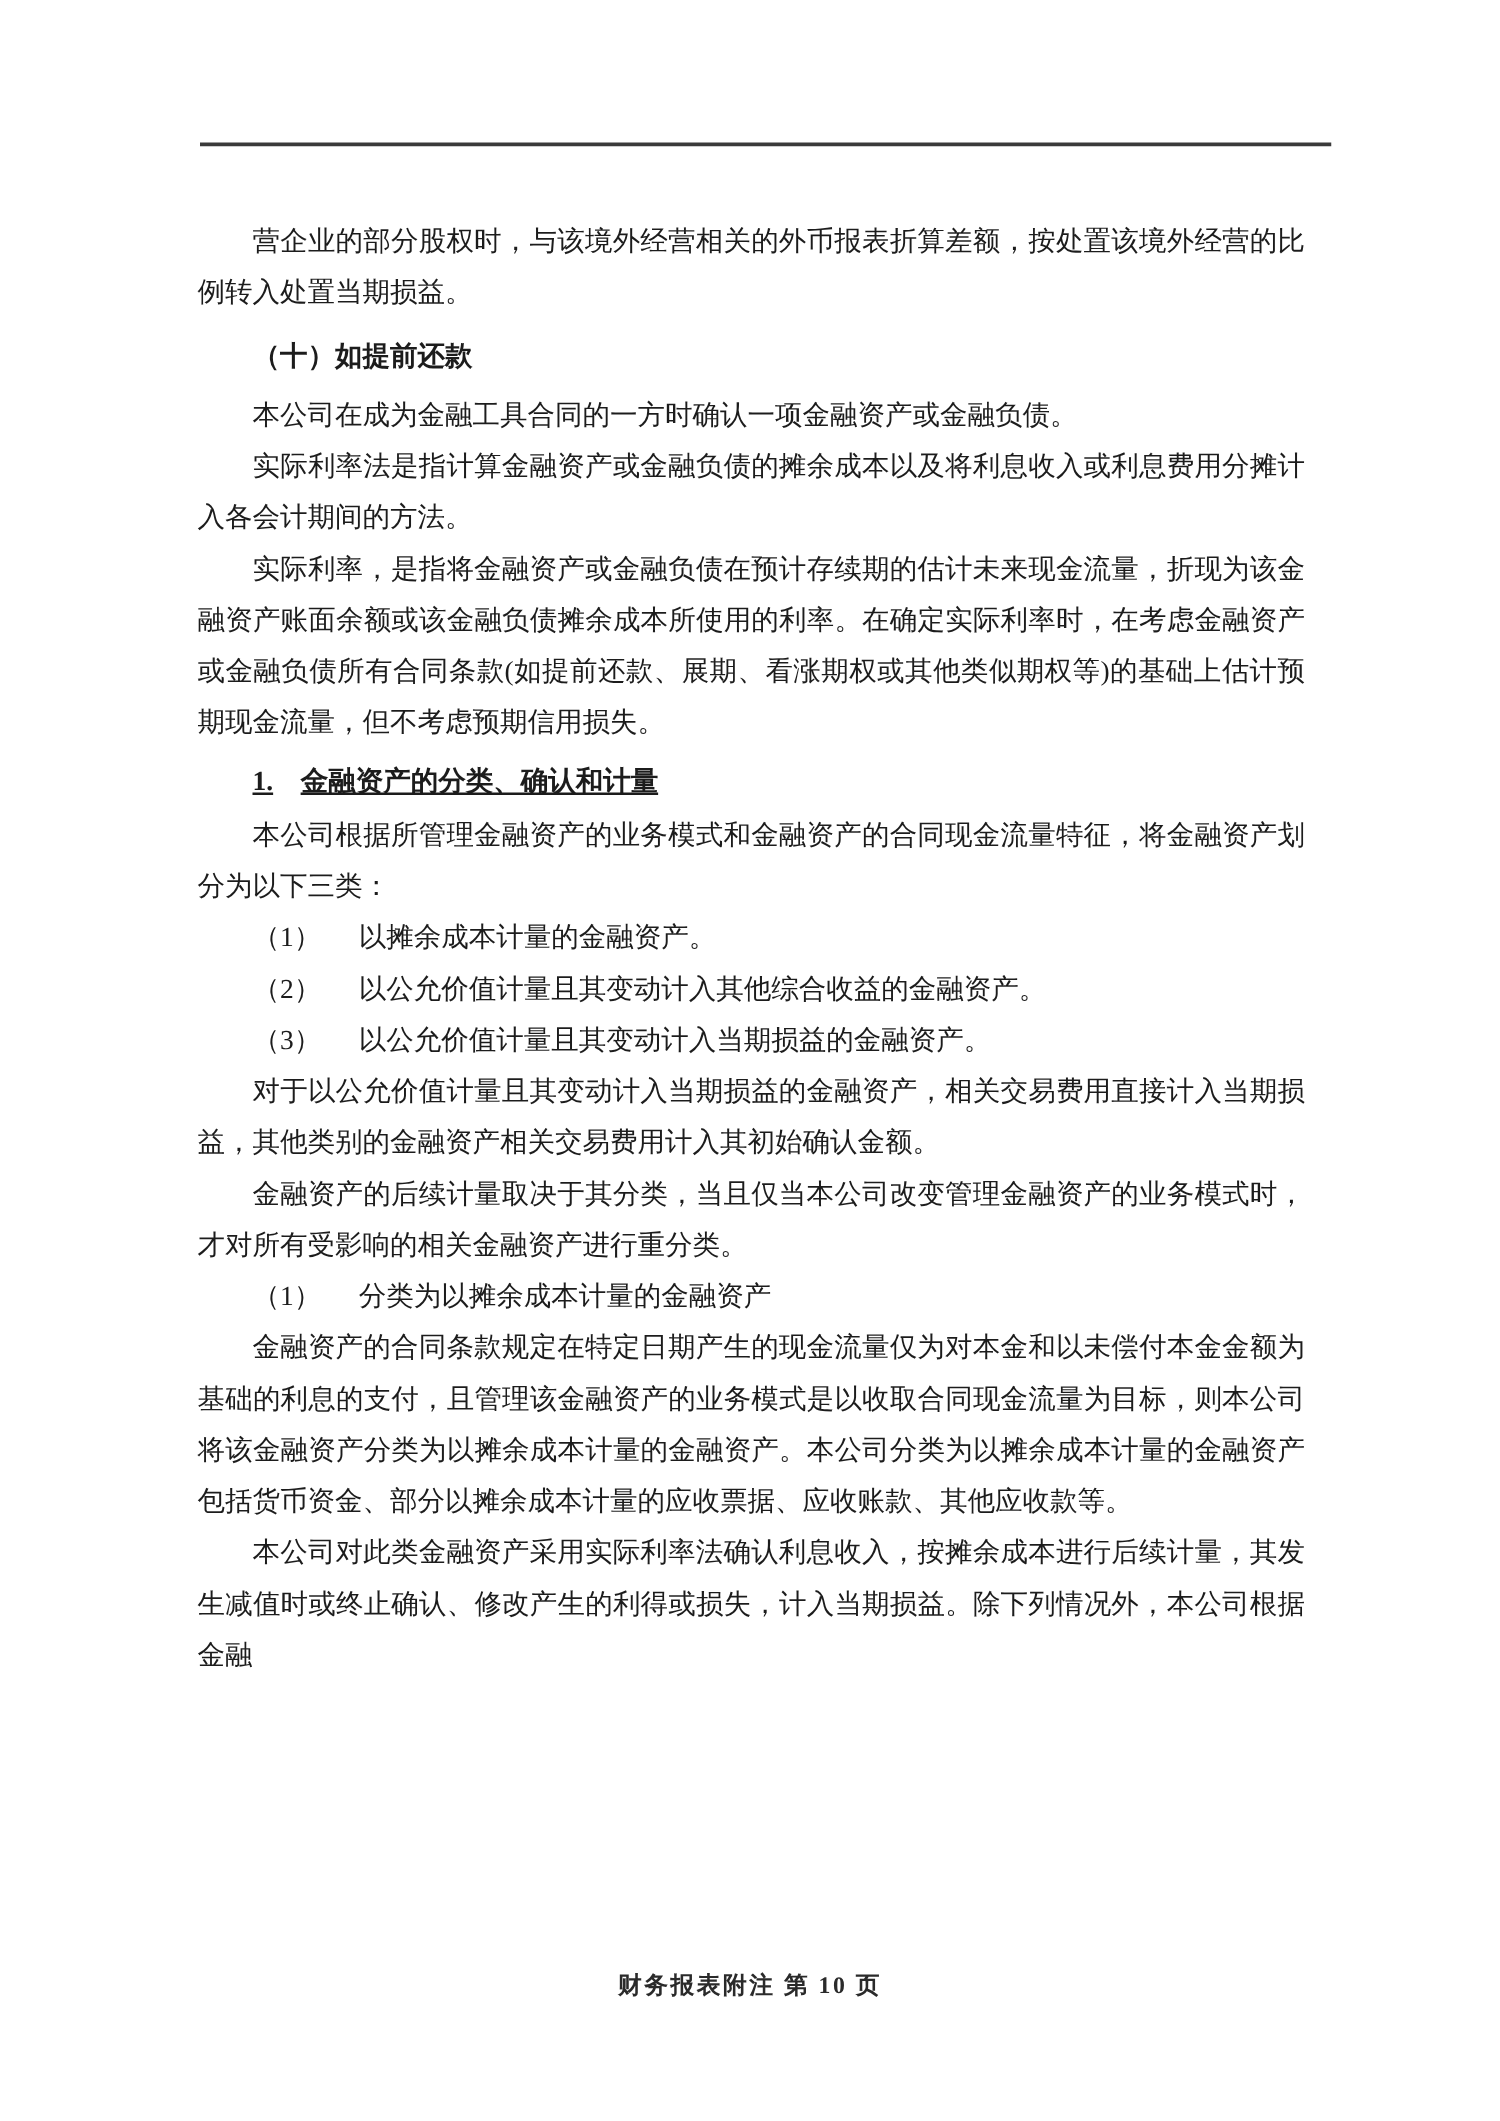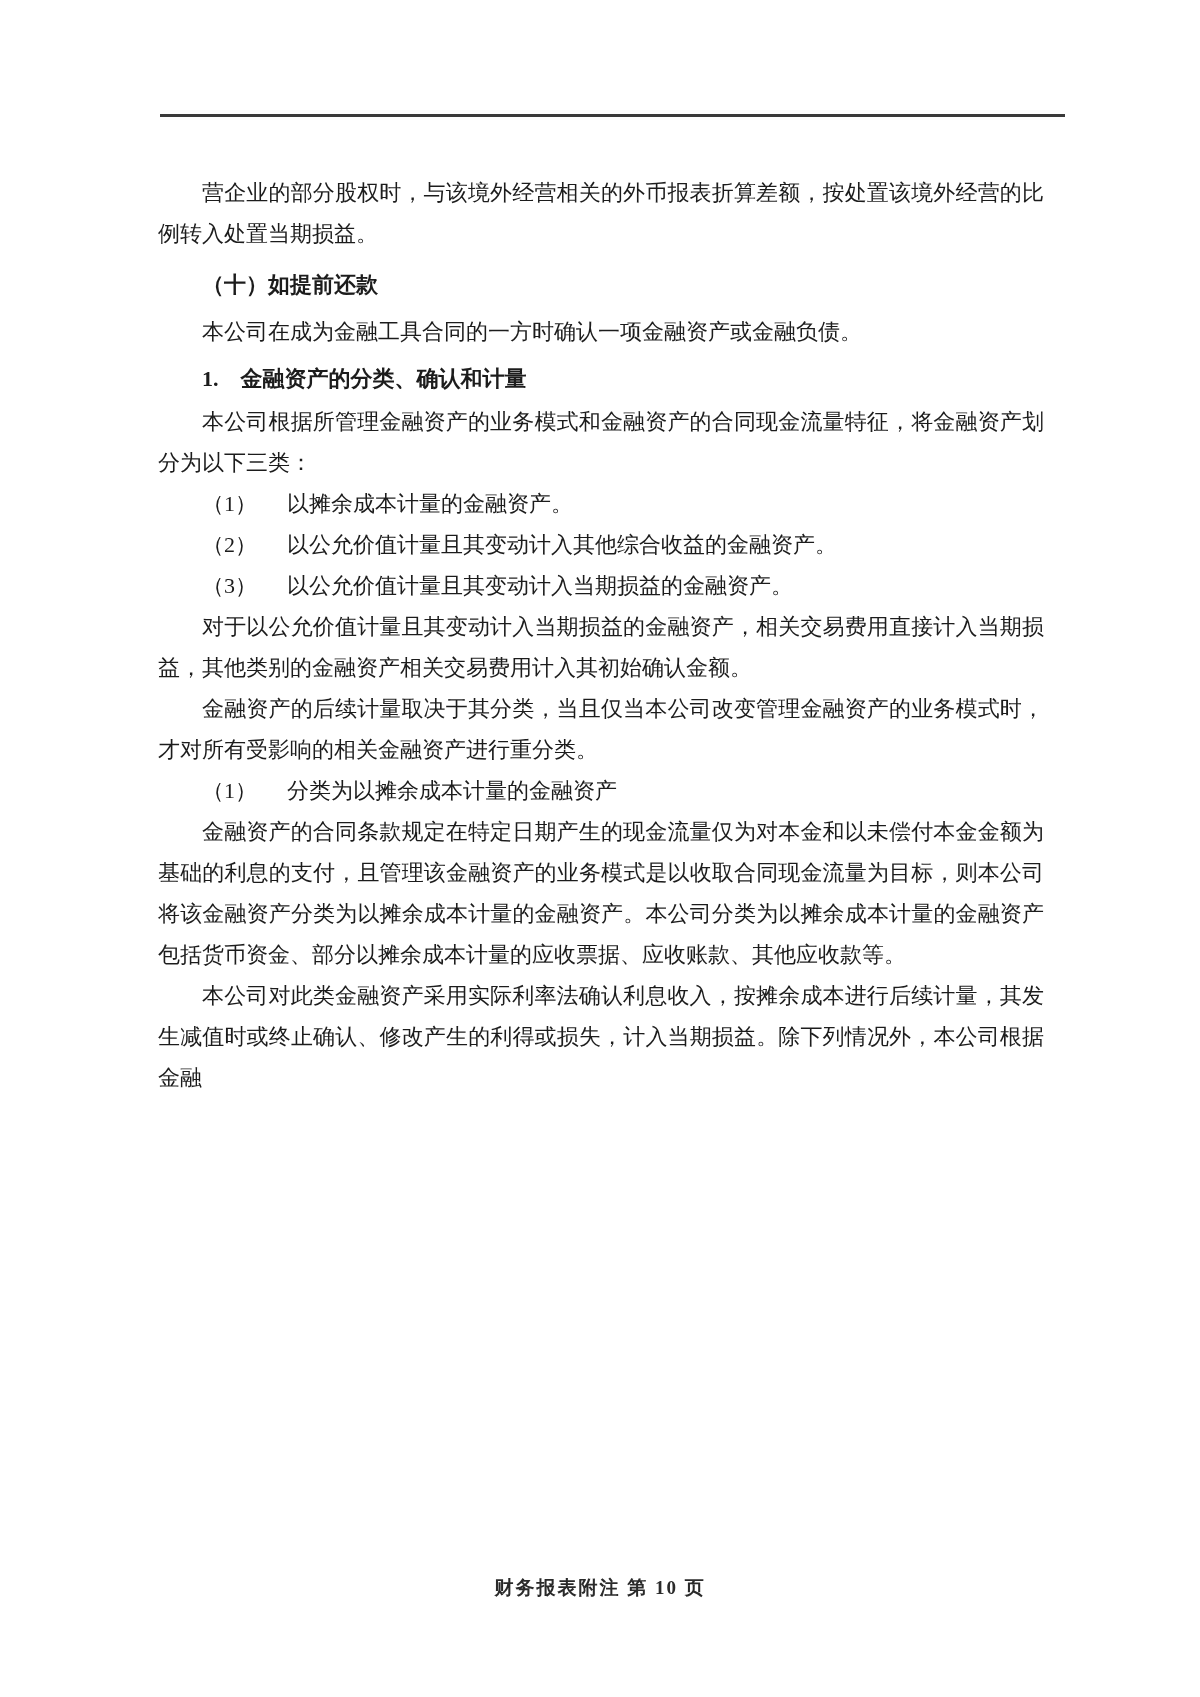--- a/index.html
+++ b/index.html
@@ -37,20 +37,21 @@
   .noindent { text-indent: 0; font-family: Liberation Serif, serif; }
   .h1 {
     font-weight: bold;
     margin-top: 10px !important;
     margin-bottom: 6px !important;
   }
   .h2 {
     font-weight: bold;
     margin-top: 6px !important;
     margin-bottom: 2px !important;
+    text-decoration: underline;
   }
   .tab   { display: inline-block; width: 30px; }
   .tab-sm{ display: inline-block; width: 22px; }
   .footer {
     position: absolute;
     left: 0;
     right: 0;
     bottom: 96px;
     text-align: center;
     font-size: 19px;
@@ -67,21 +68,23 @@
   <div class="header-rule"></div>
 
   <div class="content">
 
     <p class="noindent">营企业的部分股权时，与该境外经营相关的外币报表折算差额，按处置该境外经营的比例转入处置当期损益。</p>
 
     <p class="h1">（十）如提前还款</p>
 
     <p>本公司在成为金融工具合同的一方时确认一项金融资产或金融负债。</p>
 
+    <p>实际利率法是指计算金融资产或金融负债的摊余成本以及将利息收入或利息费用分摊计入各会计期间的方法。</p>
 
+    <p>实际利率，是指将金融资产或金融负债在预计存续期的估计未来现金流量，折现为该金融资产账面余额或该金融负债摊余成本所使用的利率。在确定实际利率时，在考虑金融资产或金融负债所有合同条款(如提前还款、展期、看涨期权或其他类似期权等)的基础上估计预期现金流量，但不考虑预期信用损失。</p>
 
 
     <p class="h2">
       <span>1.</span><span class="tab-sm"></span><span>金融资产的分类、确认和计量</span>
     </p>
 
     <p>本公司根据所管理金融资产的业务模式和金融资产的合同现金流量特征，将金融资产划分为以下三类：</p>
 
     <p class="list">
       <span>（1）</span><span class="tab"></span><span>以摊余成本计量的金融资产。</span>

